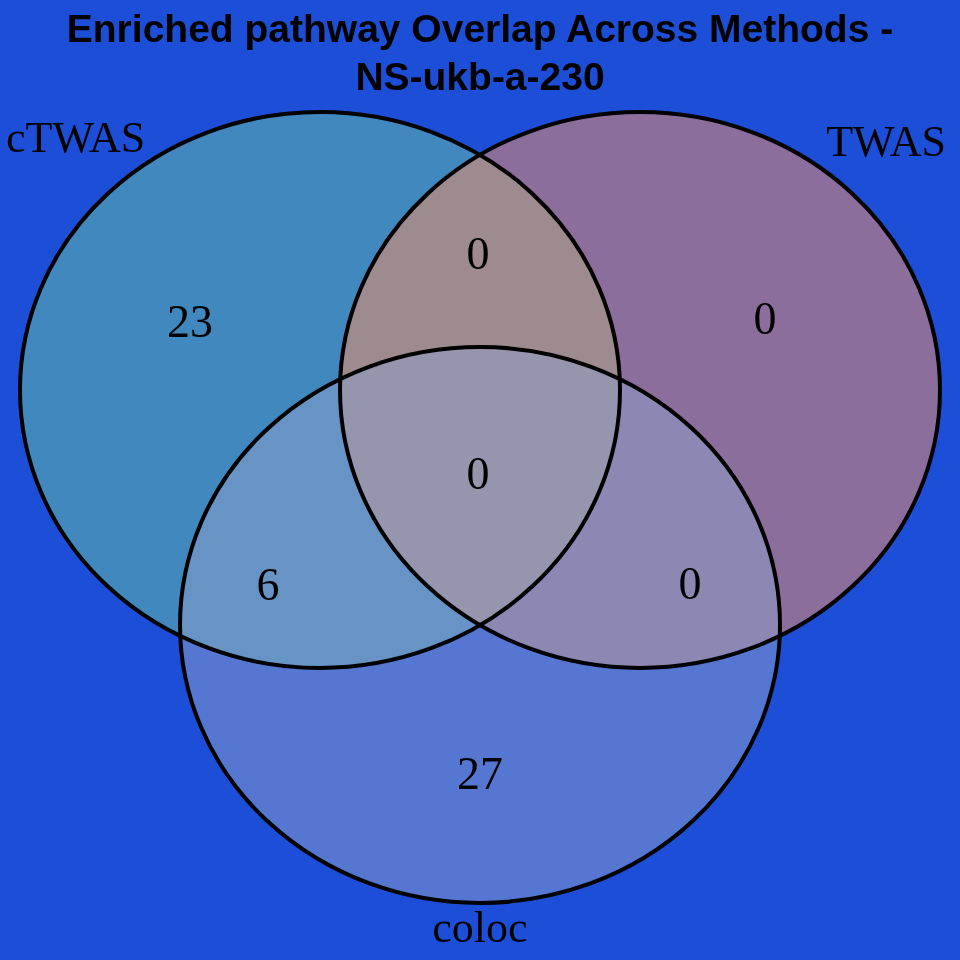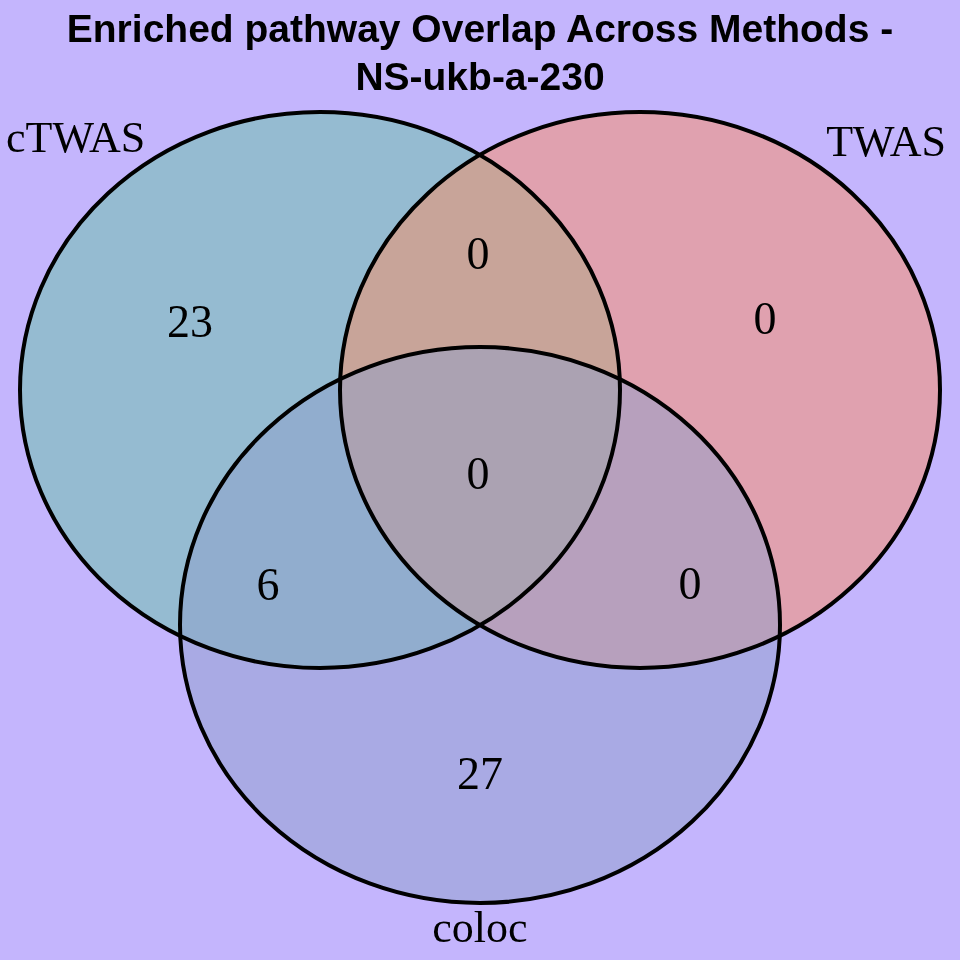--- a/index.html
+++ b/index.html
@@ -7,21 +7,21 @@
     padding: 0;
     background: #ffffff;
     width: 960px;
     height: 960px;
     overflow: hidden;
   }
   .figure {
     position: relative;
     width: 960px;
     height: 960px;
-    background: #c4b5fd;
+    background: #1d4ed8;
   }
   svg { display: block; }
   .title-text {
     font-family: "Liberation Sans", "DejaVu Sans", sans-serif;
     font-weight: bold;
     font-size: 39px;
     fill: #000000;
   }
   .set-label {
     font-family: "Liberation Serif", "DejaVu Serif", serif;

